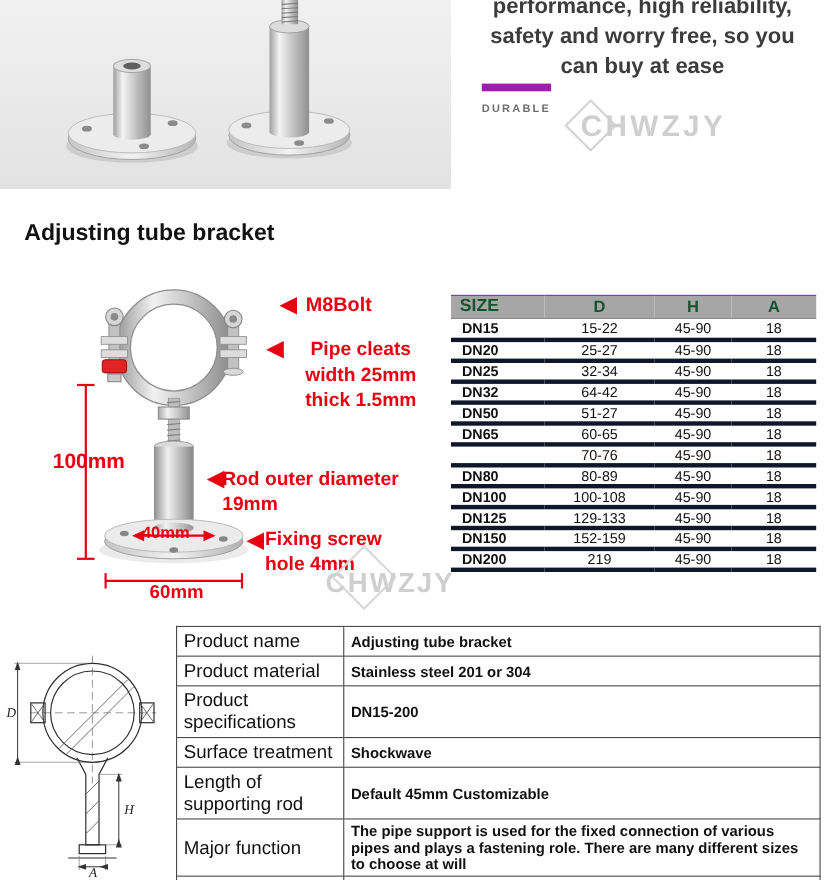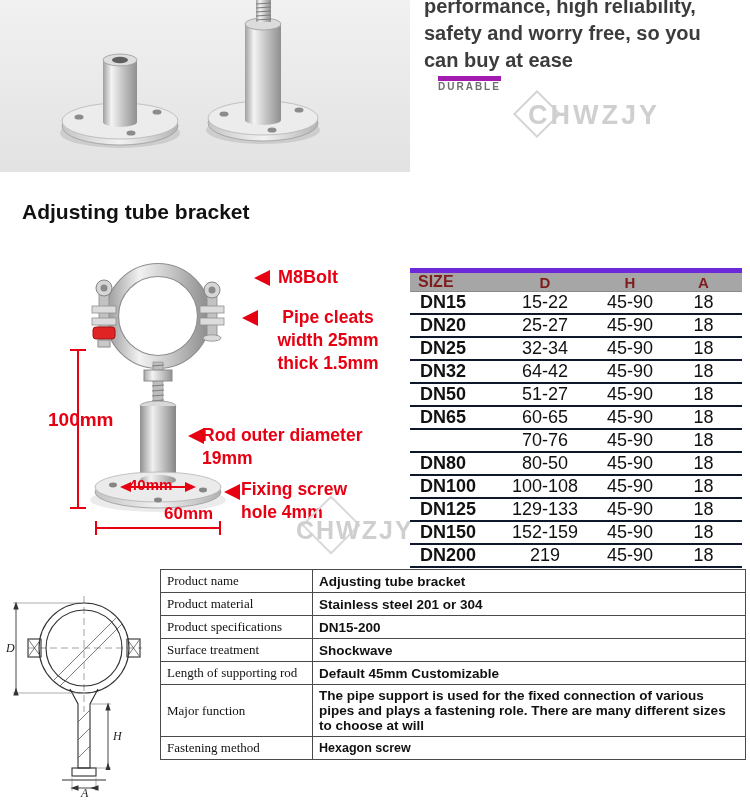--- a/index.html
+++ b/index.html
@@ -1,74 +1,74 @@
 <!DOCTYPE html>
 <html><head>
 <meta charset="utf-8">
 <style>
   * { margin:0; padding:0; box-sizing:border-box; }
   body { background:#ffffff; font-family:"Liberation Sans", sans-serif; }
   .page { position:relative; width:750px; height:800px; background:#fff; overflow:hidden; }
 
   
-  .banner { position:absolute; left:0; top:0; width:750px; height:172px; }
+  .banner { position:absolute; left:0; top:0; width:750px; height:172px;text-align:center; }
   .photos { position:absolute; left:0; top:0; }
   .headline { position:absolute; left:424px; top:-7px; width:320px;
               font-size:20px; line-height:27px; font-weight:700; color:#3c3c3c; }
   .durable { position:absolute; left:438px; top:76px; font-size:10px; font-weight:bold;
-             color:#6f6f6f; letter-spacing:2px; border-top:5px solid #a21caf; padding-top:0; }
+             color:#6f6f6f; letter-spacing:2px; border-top:7px solid #a21caf; padding-top:11px; }
   .brandmark { position:absolute; left:512px; top:88px; width:170px; height:56px; }
   .brandmark .diamond { position:absolute; left:8px; top:9px; width:34px; height:34px;
              border:2.5px solid #d4d4d4; transform:rotate(45deg); }
   .brandmark .brandtext { position:absolute; left:16px; top:12px; font-size:27px; font-weight:bold;
              color:#cfcfcf; letter-spacing:3px; }
 
   
   .title { position:absolute; left:22px; top:200px; font-size:21px; font-weight:bold; color:#111; }
 
   
   .illus { position:absolute; left:0; top:250px; }
   .ann { position:absolute; color:#e60012; font-weight:bold; white-space:pre-line; line-height:23px; }
   .ann-m8     { left:278px; top:266px; font-size:18px;text-align:center; }
   .ann-cleats { left:260px; top:306px; width:136px; font-size:17.5px; text-align:center; }
   .ann-rod    { left:202px; top:424px; font-size:17.5px; }
   .ann-fix    { left:241px; top:478px; font-size:17.5px; }
   .dim-100 { left:8px;   top:408px; font-size:19px;margin-left:40px; }
   .dim-40  { left:129px; top:473px; font-size:15px; }
-  .dim-60  { left:136px; top:502px; font-size:17px;margin-left:28px; }
+  .dim-60  { left:136px; top:527px; font-size:17px; }
   .arrow-left { position:absolute; width:0; height:0;
                 border:8px solid transparent; border-right:16px solid #e60012; }
   .arr-m8  { left:246px; top:270px; }
   .arr-cl  { left:234px; top:310px; }
   .arr-rod { left:180px; top:428px; }
   .arr-fix { left:216px; top:484px; }
 
   .watermark-mid { position:absolute; left:288px; top:498px; width:160px; height:62px; }
   .watermark-mid .diamond { position:absolute; left:22px; top:6px; width:42px; height:42px;
              border:2px solid #dadada; transform:rotate(45deg); }
   .watermark-mid .wmtext { position:absolute; left:8px; top:18px; font-size:25px; font-weight:bold;
              color:#cfcfcf; letter-spacing:2px; }
 
   
   .size-table { position:absolute; left:410px; top:268px; width:332px; border-collapse:collapse; }
-  .size-table th { background:#a6a6a6; color:#7f1d1d; font-size:15px; height:21px; text-align:center;
-                   border-top:5px solid #6d28d9; border-bottom:1px solid #8a8a8a; }
+  .size-table th { background:#a6a6a6; color:#14532d; font-size:15px; height:21px; text-align:center;
+                   border-top:1px solid #6d28d9; border-bottom:1px solid #8a8a8a; }
   .size-table th:first-child { text-align:left; padding-left:8px; font-size:16px; }
-  .size-table td { font-size:18px; height:19px; text-align:center; color:#111;
-                   border-bottom:2px solid #0f172a;margin-top:40px; }
+  .size-table td { font-size:13px; height:19px; text-align:center; color:#111;
+                   border-bottom:4px solid #0f172a;margin-top:40px; }
   .size-table td:first-child { font-weight:bold; text-align:left; padding-left:10px; }
 
   
   .tech { position:absolute; left:4px; top:592px; }
   .spec-table { position:absolute; left:160px; top:569px; width:586px;
                 border-collapse:collapse; table-layout:fixed; }
   .spec-table col.c1 { width:152px; }
   .spec-table td { border:1px solid #4a4a4a; padding:3px 6px; height:22px;
                    vertical-align:middle; color:#111; }
-  .spec-table td.spec-label { font-size:13px; font-weight:normal;font-family:Liberation Serif, serif; }
+  .spec-table td.spec-label { font-size:17px; font-weight:normal; }
   .spec-table td.spec-value { font-size:13.5px; font-weight:bold; }
   .spec-table tr:last-child td.spec-value { font-size:12.5px; line-height:16px; }
 
   .dash { stroke:#8a8a8a; stroke-width:0.8; stroke-dasharray:7 4; }
   .tline { stroke:#2f2f2f; stroke-width:1.1; fill:none; }
   .thin { stroke:#777; stroke-width:0.6; }
   .hatch { stroke:#5a5a5a; stroke-width:0.8; }
   .dimline { stroke:#333; stroke-width:0.9; }
   .dimtext { font-family:"Liberation Serif", serif; font-style:italic; font-size:12px; fill:#222; }
   .reddim { stroke:#e60012; stroke-width:2; }
@@ -307,21 +307,21 @@
           <td>18</td>
         </tr>
         <tr>
           <td></td>
           <td>70-76</td>
           <td>45-90</td>
           <td>18</td>
         </tr>
         <tr>
           <td>DN80</td>
-          <td>80-50</td>
+          <td>80-89</td>
           <td>45-90</td>
           <td>18</td>
         </tr>
         <tr>
           <td>DN100</td>
           <td>100-108</td>
           <td>45-90</td>
           <td>18</td>
         </tr>
         <tr>

